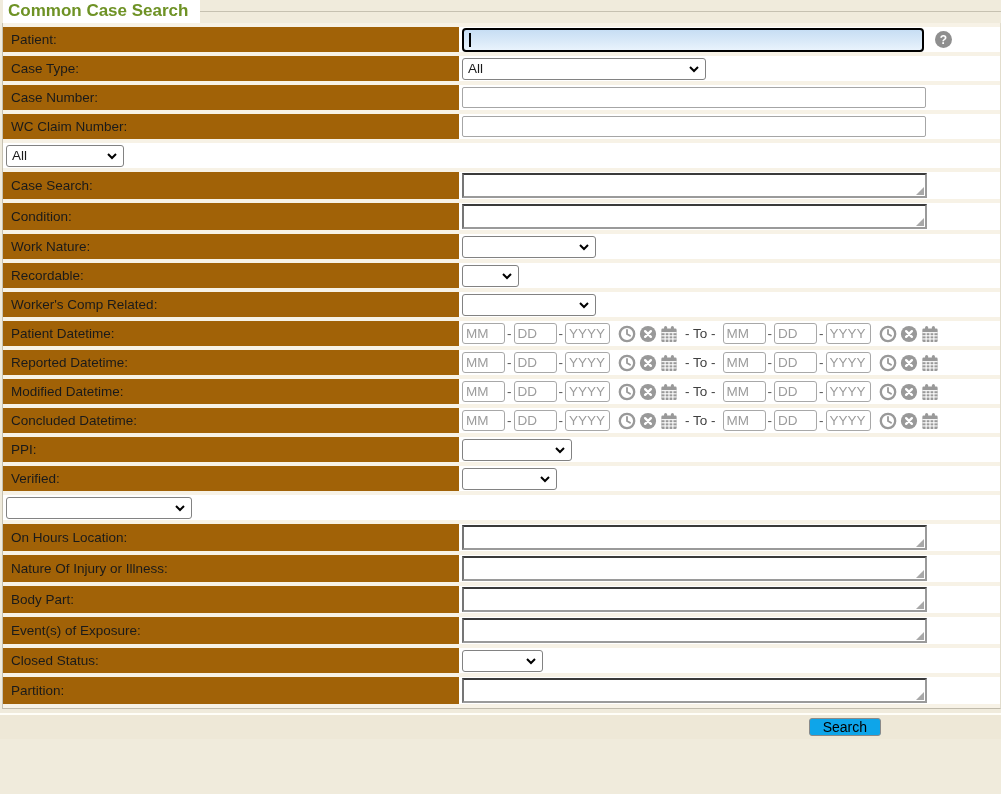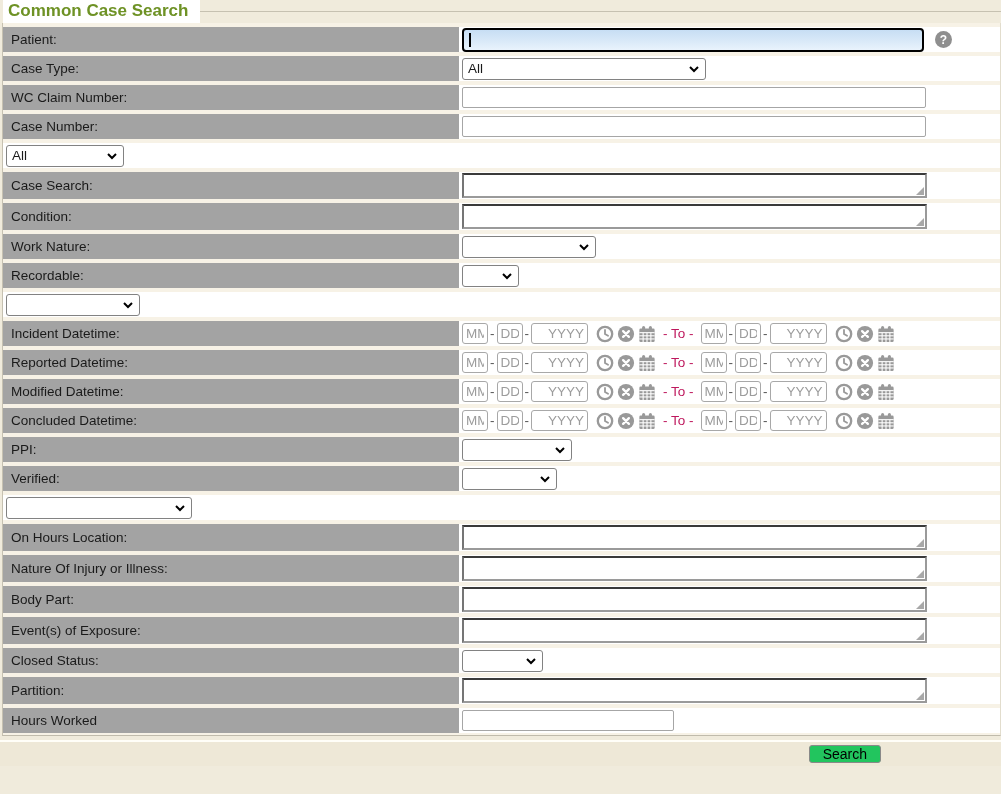--- a/index.html
+++ b/index.html
@@ -21,21 +21,21 @@
   
   .panel {
     margin-left:2px;
     border-left:1px solid #c6c1b1; border-bottom:1px solid #c0bbac;
     border-right:1px solid #e2ddcd;
     background:#f7f2e6; padding-top:4px;
   }
   .row { display:flex; align-items:stretch; min-height:25px; margin-bottom:4px; }
   .row.ta-row { min-height:27px; }
   .row-label {
-    width:456px; flex:0 0 456px; background:#a3a3a3;
+    width:456px; flex:0 0 456px; background:#a16207;
     display:flex; align-items:center; padding-left:8px;
   }
   .row-input {
     flex:1; background:#ffffff;
     display:flex; align-items:center; padding-left:3px;
   }
   
   .txt {
     height:21px; border:1px solid #a6a6a6; border-radius:2px;
     background:#fff; font:inherit; padding:0 4px; color:#1a1a1a; outline:none;
@@ -72,35 +72,35 @@
     position:absolute; right:3px; bottom:3px; width:0; height:0;
     border-left:8px solid transparent; border-bottom:8px solid #a8a8a8;
   }
   
   .dt-group { display:inline-flex; align-items:center; }
   .dt {
     height:21px; border:1px solid #a8a8a8; border-radius:3px;
     font:inherit; padding:0 3px; outline:none; background:#fff;
   }
   .dt::placeholder { color:#9c9c9c; opacity:1; }
-  .dt.mm, .dt.dd { width:26px; }
-  .dt.yyyy { width:57px;text-align:right; }
+  .dt.mm, .dt.dd { width:43px; }
+  .dt.yyyy { width:45px; }
   .dt-sep { color:#555; margin:0 2px; }
   .dt-icon { display:inline-flex; margin-left:3px; cursor:pointer; }
   .dt-icon.first { margin-left:8px; }
-  .to-sep { margin:0 7px; color:#be185d; white-space:nowrap; }
+  .to-sep { margin:0 7px; color:#404040; white-space:nowrap; }
   
   .footer-gap { height:4px; background:#f0ebdc; }
   .footer-bar {
     height:26px; background:#eee8d7; border-top:2px solid #fffef8;
     display:flex; align-items:center; justify-content:flex-end; padding-right:120px;
   }
   .search-btn {
     font:inherit; font-size:14px; padding:0 13px;
-    background:#22c55e; border:1px solid #898989; border-radius:3px; color:#000;
+    background:#0ea5e9; border:1px solid #898989; border-radius:3px; color:#000;
   }
 </style>
 </head>
 <body>
 
 <div class="topbar">
   <h2 class="legend">Common Case Search</h2>
   <div class="rule"></div>
 </div>
 
@@ -125,28 +125,28 @@
         <span class="chev">
             <svg width="12" height="12" viewBox="0 0 12 12">
               <path d="M2 4l4 4 4-4" fill="none" stroke="#000" stroke-width="2"></path>
             </svg>
           </span>
       </span>
     </div>
   </div>
 
   <div class="row">
+    <div class="row-label">Case Number:</div>
+    <div class="row-input">
+      <input class="txt w-wide" value="" style="">
+    </div>
+  </div>
+
+  <div class="row">
     <div class="row-label">WC Claim Number:</div>
-    <div class="row-input">
-      <input class="txt w-wide" value="" style="">
-    </div>
-  </div>
-
-  <div class="row">
-    <div class="row-label">Case Number:</div>
     <div class="row-input">
       <input class="txt w-wide" value="" style="">
     </div>
   </div>
 
   <div class="row">
     <div class="row-input">
       <span class="sel" style="width:118px">
         <span>All</span>
         <span class="chev">
@@ -194,34 +194,35 @@
         <span class="chev">
             <svg width="12" height="12" viewBox="0 0 12 12">
               <path d="M2 4l4 4 4-4" fill="none" stroke="#000" stroke-width="2"></path>
             </svg>
           </span>
       </span>
     </div>
   </div>
 
   <div class="row">
+    <div class="row-label">Worker's Comp Related:</div>
     <div class="row-input">
       <span class="sel" style="width:134px">
         <span></span>
         <span class="chev">
             <svg width="12" height="12" viewBox="0 0 12 12">
               <path d="M2 4l4 4 4-4" fill="none" stroke="#000" stroke-width="2"></path>
             </svg>
           </span>
       </span>
     </div>
   </div>
 
   <div class="row">
-    <div class="row-label">Incident Datetime:</div>
+    <div class="row-label">Patient Datetime:</div>
     <div class="row-input">
       <span class="dt-group">
         <input class="dt mm" placeholder="MM" style="">
         <span class="dt-sep">-</span>
         <input class="dt dd" placeholder="DD" style="">
         <span class="dt-sep">-</span>
         <input class="dt yyyy" placeholder="YYYY" style="">
         <span class="dt-icon first">
             <svg width="18" height="18" viewBox="0 0 20 20">
               <circle cx="10" cy="10" r="8" fill="none" stroke="#999" stroke-width="2.6"></circle>
@@ -597,25 +598,19 @@
     </div>
   </div>
 
   <div class="row ta-row">
     <div class="row-label">Partition:</div>
     <div class="row-input">
       <span class="ta-wrap"><textarea class="ta" style=""></textarea><span class="grip"></span></span>
     </div>
   </div>
 
-  <div class="row" style="margin-bottom:2px">
-    <div class="row-label">Hours Worked</div>
-    <div class="row-input">
-      <input class="txt w-hours" value="" style="">
-    </div>
-  </div>
 
 </div>
 
 <div class="footer-gap"></div>
 <div class="footer-bar">
   <button class="search-btn">Search</button>
 </div>
 
 </body></html>

